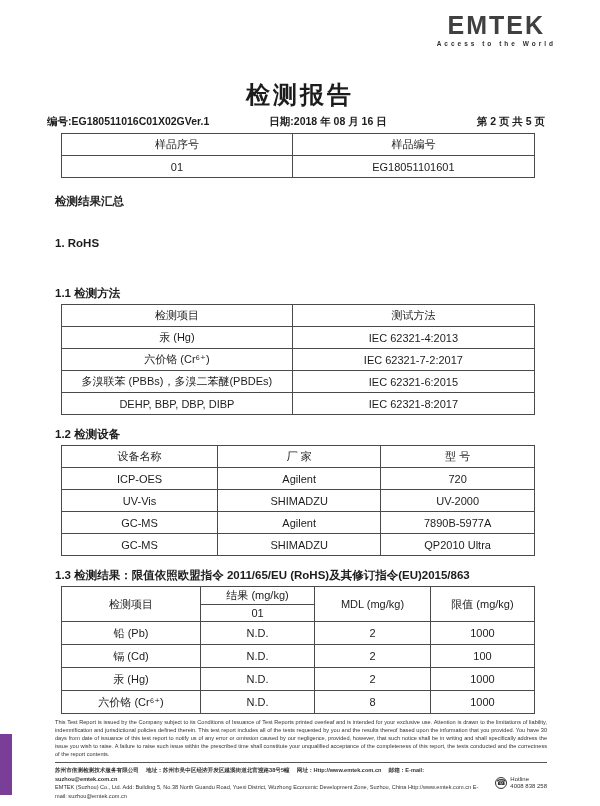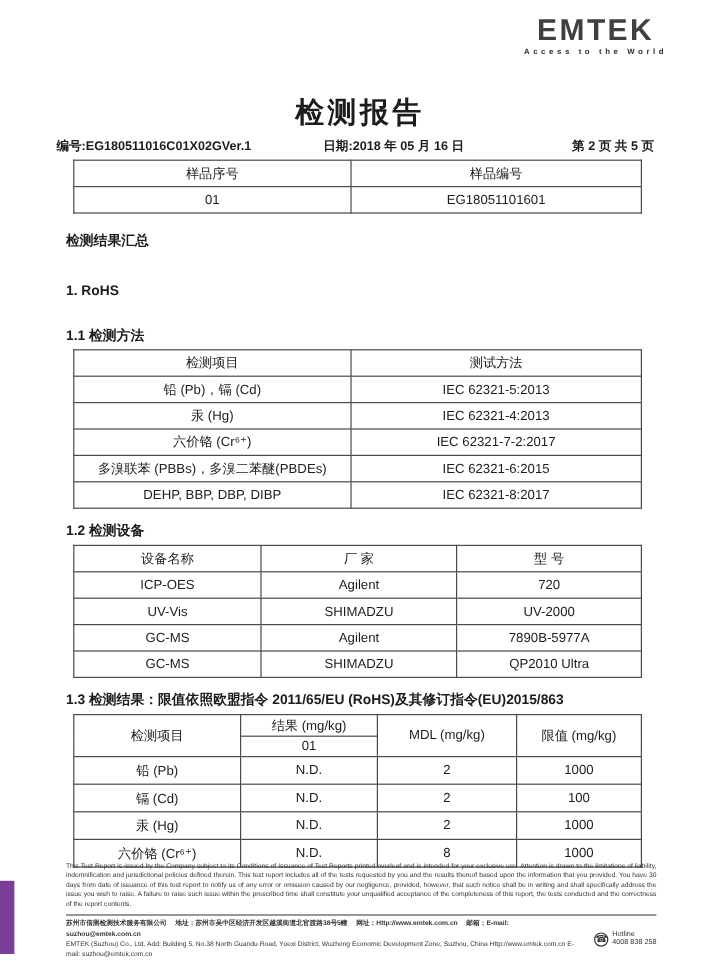--- a/index.html
+++ b/index.html
@@ -22,21 +22,21 @@
   .doc-title { padding-top: 82px; text-align: center; font-size: 24px; font-weight: bold; letter-spacing: 3px; line-height: 26px; }
   .meta-row { display: flex; justify-content: space-between; margin: 7px 55px 0 47px; font-size: 10.5px; font-weight: bold; }
   .meta-row .meta-date { margin-left: -30px; }
 
   
   .content { margin: 0 55px; }
   .section-heading { font-size: 11.5px; font-weight: bold; margin: 0; line-height: 13px; }
   .h-sample   { margin-top: 16px; }
   .h-summary  { margin-top: 17px; }
   .h-rohs     { margin-top: 29px; }
-  .h-methods  { margin-top: 24px; }
+  .h-methods  { margin-top: 37px; }
   .h-equip    { margin-top: 13px; }
   .h-results  { margin-top: 13px; }
 
   table { border-collapse: collapse; width: 474px; margin: 4px 0 0 6px; table-layout: fixed; }
   th, td {
     border: 1px solid #4a4a4a;
     text-align: center; vertical-align: middle;
     font-size: 11px; font-weight: normal;
     height: 22px; padding: 1px 4px;
     overflow: hidden; white-space: nowrap;
@@ -61,21 +61,21 @@
 <body>
 
 <div class="logo">
   <div class="logo-name">EMTEK</div>
   <div class="logo-tagline">Access to the World</div>
 </div>
 
 <div class="doc-title">检测报告</div>
 <div class="meta-row">
   <span class="meta-no">编号:EG180511016C01X02GVer.1</span>
-  <span class="meta-date">日期:2018 年 05 月 16 日</span>
+  <span class="meta-date">日期:2018 年 08 月 16 日</span>
   <span class="meta-page">第 2 页 共 5 页</span>
 </div>
 
 <div class="content">
 
   <table class="sample-table">
     <colgroup>
         <col style="width:48.8%">
         <col style="width:51.2%">
       </colgroup>
@@ -102,24 +102,20 @@
         <col style="width:48.8%">
         <col style="width:51.2%">
       </colgroup>
     <thead>
       <tr>
         <th>检测项目</th>
         <th>测试方法</th>
       </tr>
     </thead>
     <tbody>
-        <tr>
-          <td>铅 (Pb)，镉 (Cd)</td>
-          <td>IEC 62321-5:2013</td>
-        </tr>
         <tr>
           <td>汞 (Hg)</td>
           <td>IEC 62321-4:2013</td>
         </tr>
         <tr>
           <td>六价铬 (Cr⁶⁺)</td>
           <td>IEC 62321-7-2:2017</td>
         </tr>
         <tr>
           <td>多溴联苯 (PBBs)，多溴二苯醚(PBDEs)</td>

